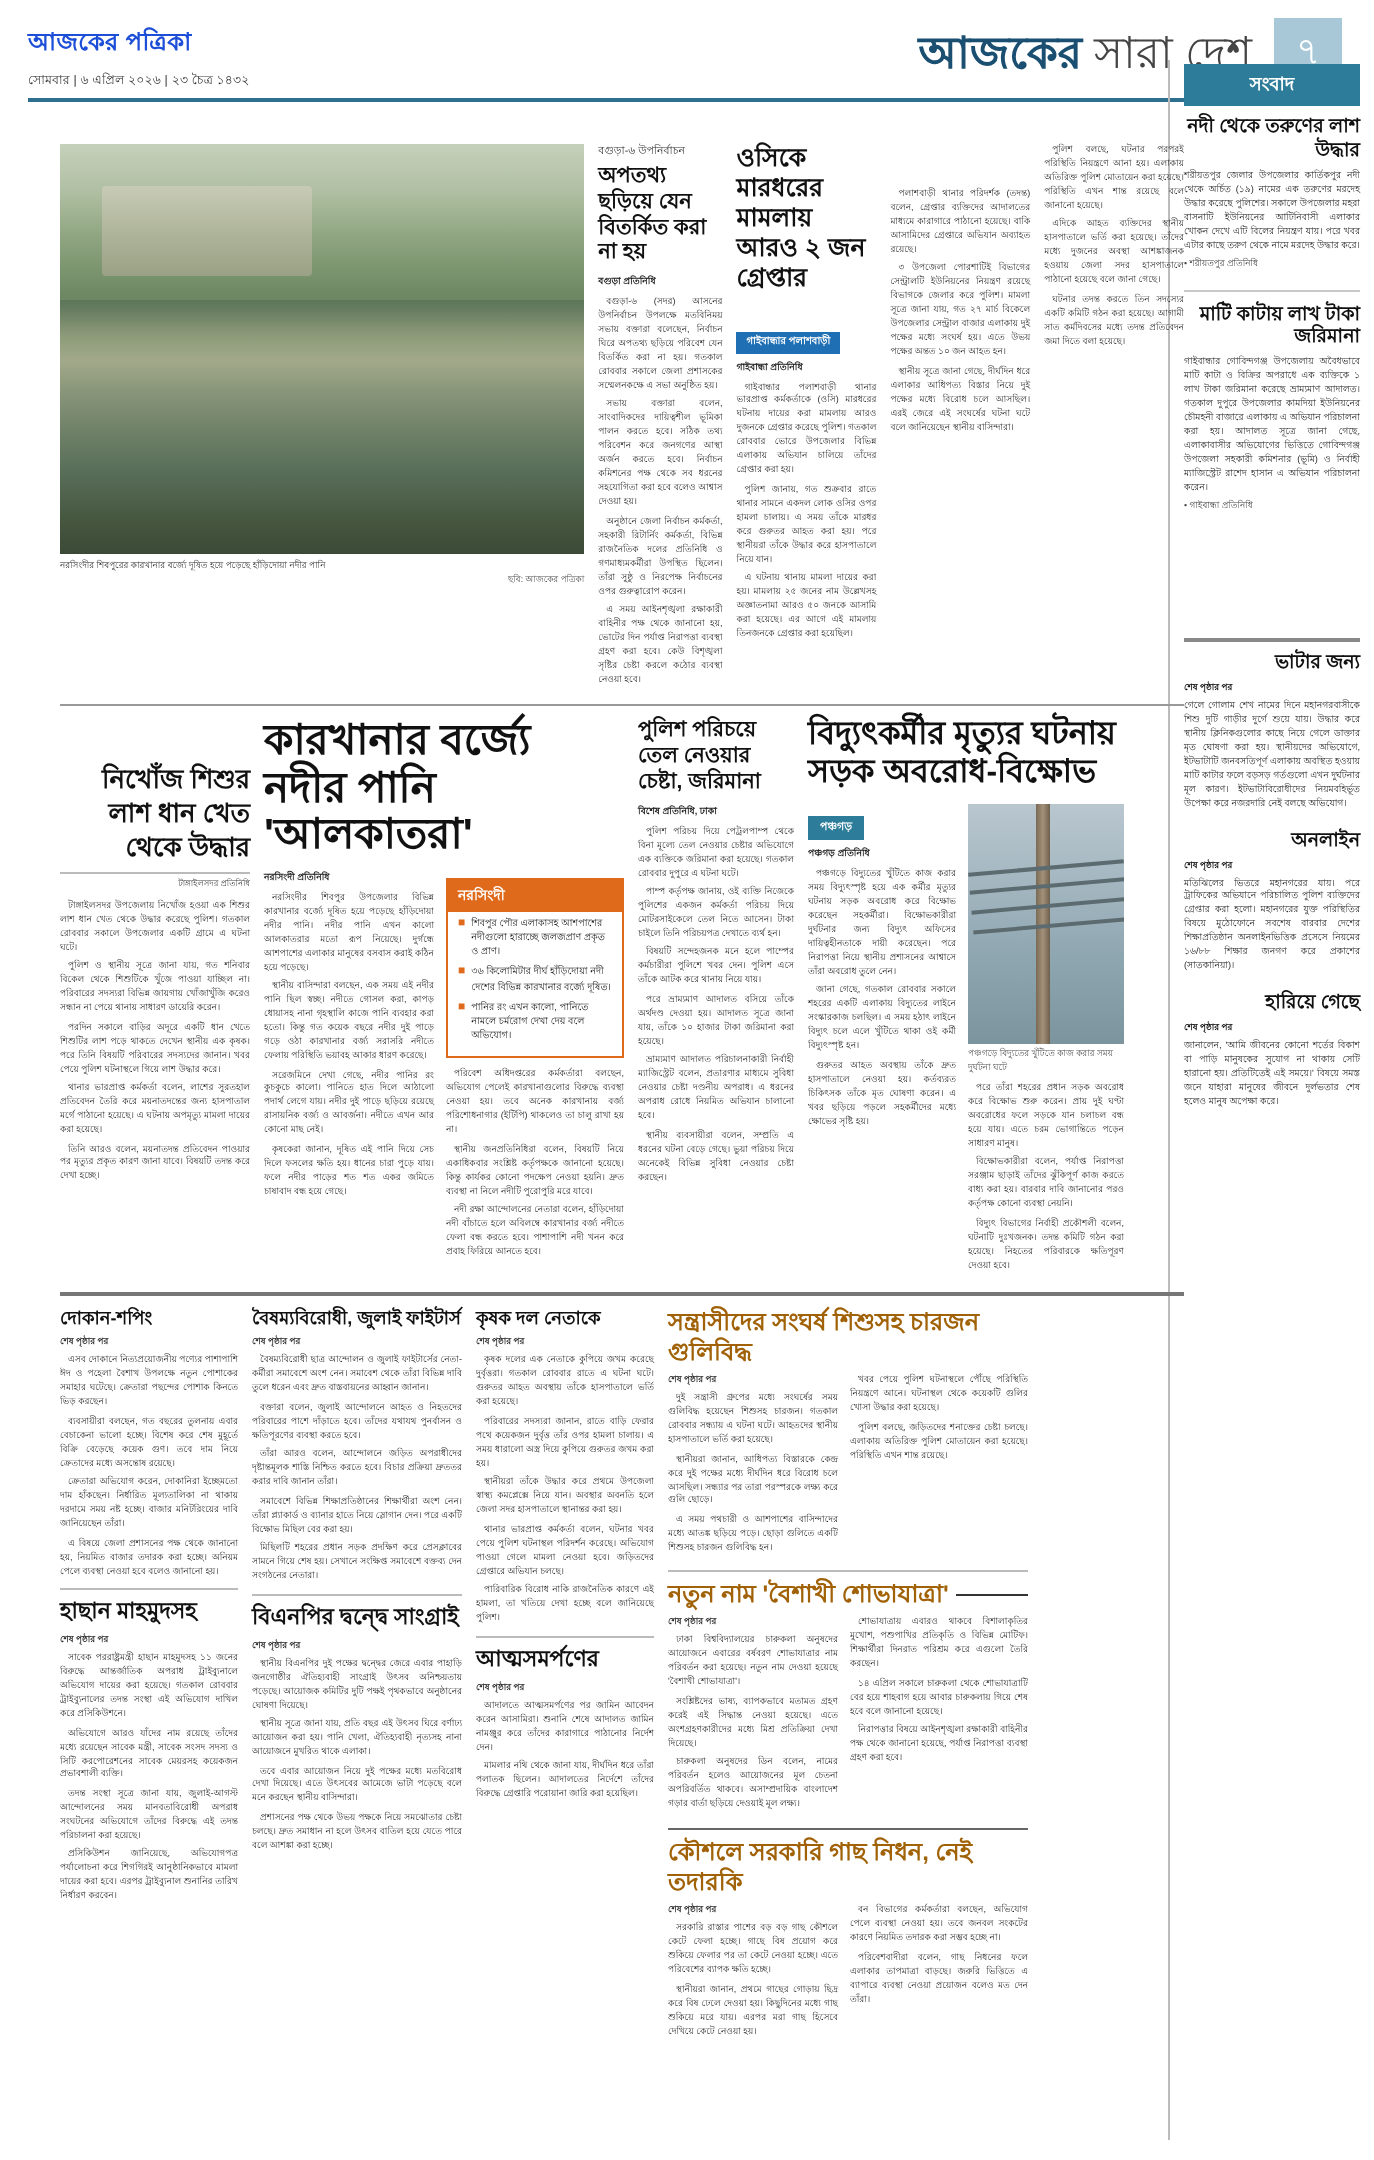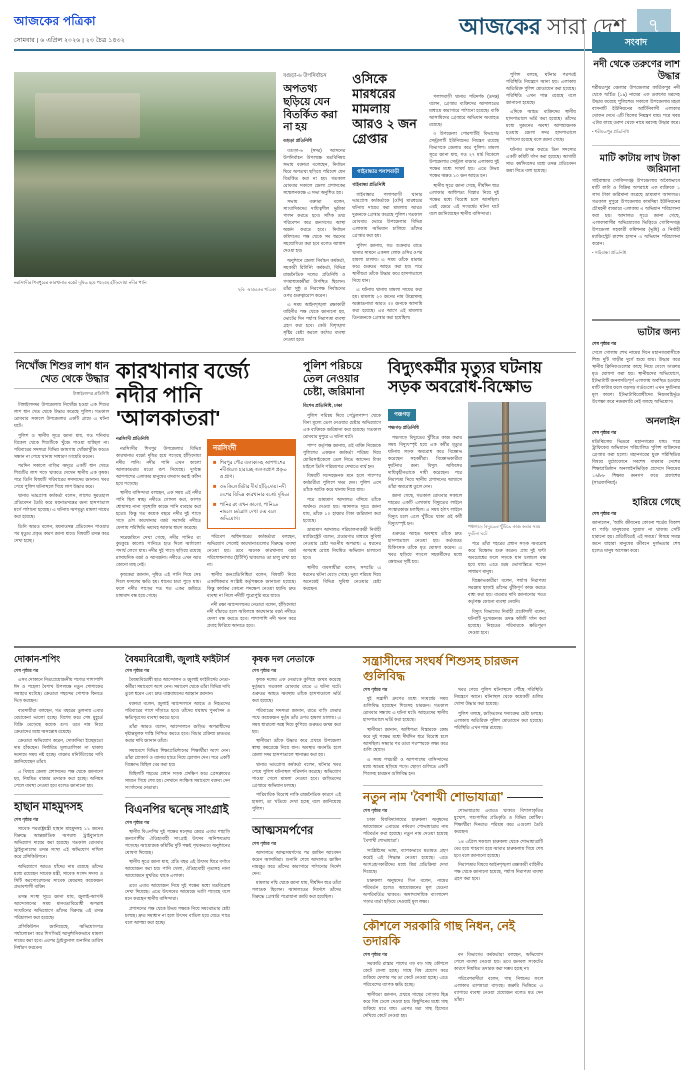--- a/index.html
+++ b/index.html
@@ -32,21 +32,21 @@
              font-weight:bold; padding:3px 0; margin-bottom:5px; }
   .sb-item { margin-bottom:9px; }
   .sb-title { font-size:9.5px; font-weight:bold; color:#111; line-height:1.25; margin-bottom:3px;text-align:right; }
   .sb-body { font-size:4.6px; color:#2a2a2a; line-height:1.52; text-align:justify; }
   .sb-credit { font-size:4.4px; color:#444; margin-top:2px; }
   .sb-sep { border-top:1px solid #c8c8c8; margin:6px 0; }
   .sb-divider-thick { border-top:2px solid #888; margin:7px 0 5px 0; }
   .sb-kicker { font-size:4.4px; font-weight:bold; color:#111; margin-bottom:2px; }
 
   
-  .main { position:absolute; top:72px; left:0; width:584px; padding: 0 8px 0 14px; }
+  .main { position:absolute; top:72px; left:16px; width:584px; padding: 0 8px 0 14px; }
 
   
   .band-top { display:flex; gap:7px; }
   .col-photo { width:270px; }
   .photo-main {
     width:100%; height:205px; position:relative; overflow:hidden;
     background:
       linear-gradient(180deg, #8fa37e 0%, #7e9a72 16%, #6f8e66 24%, #5b7f58 31%,
                       #4e6f50 36%, #6b7f63 41%, #8e9c7a 47%, #a2a98a 53%,
                       #8a967a 60%, #6f8168 70%, #586e58 80%, #46563f 92%, #3a4a36 100%);
@@ -78,21 +78,21 @@
 
   .tag-blue { display:inline-block; background:#1f6fb4; color:#fff; font-size:5px;
               font-weight:bold; padding:1.5px 5px; margin-bottom:3px; }
   .tag-teal { display:inline-block; background:#2d7d9a; color:#fff; font-size:5.5px;
               font-weight:bold; padding:2px 6px; margin-bottom:3px; }
 
   
   .hr-main { border-top:1px solid #999; margin:6px 0 6px 0; }
   .band-two { display:flex; gap:7px; margin-top:2px; }
   .lead-left { width:95px; }
-  .hl-lead-small { font-size:10px; font-weight:bold; color:#111; line-height:1.3; text-align:right; }
+  .hl-lead-small { font-size:13px; font-weight:bold; color:#111; line-height:1.3; text-align:right;margin-top:23px; }
   .hl-lead-small-credit { font-size:4.2px; text-align:right; color:#444; margin-top:3px;
                           border-top:1px solid #bbb; padding-top:2px; }
   .hl-huge { font-size:21px; font-weight:bold; color:#111; line-height:1.12; }
   .hl-big { font-size:16px; font-weight:bold; color:#111; line-height:1.18; }
 
   .box-orange { border:1px solid #e06a1b; margin:4px 0 5px 0; }
   .box-orange-head { background:#e06a1b; color:#fff; font-size:7px; font-weight:bold; padding:2px 5px; }
   .box-orange-body { padding:3px 5px; }
   .box-li { font-size:4.8px; color:#1a1a1a; line-height:1.5; display:flex; gap:3px; margin-bottom:3px; }
   .box-bullet { color:#e06a1b; font-size:6px; line-height:1; flex:0 0 auto; }
@@ -106,21 +106,21 @@
     background: linear-gradient(90deg,#7a6a55,#a3917a,#6d5f4c);
   }
   .photo-pole::after {
     content:""; position:absolute; left:0; top:26%; width:100%; height:2px;
     background:#5c6b70; box-shadow: 0 9px 0 #5c6b70, 0 19px 0 #5c6b70, 0 29px 0 #5c6b70;
     transform: rotate(-5deg);
   }
 
   
   .hr-thick { border-top:2px solid #777; margin:7px 0 6px 0; }
-  .band-three { display:flex; gap:22px; }
+  .band-three { display:flex; gap:7px; }
   .bcol { width:89px; }
   .bcol-w { width:105px; }
   .hl-b { font-size:9px; font-weight:bold; color:#111; line-height:1.25; margin-bottom:3px; }
   .hl-b2 { font-size:11px; font-weight:bold; color:#111; line-height:1.25; margin:5px 0 3px 0; }
   .hl-wide { font-size:12px; font-weight:bold; color:#a16207; line-height:1.25; margin-bottom:3px; }
   .contd { font-size:4.4px; font-weight:bold; color:#333; margin-bottom:2px; }
   .rule-line { border-top:1px solid #bbb; margin:5px 0 4px 0; }
   .rule-dark { border-top:1px solid #666; margin:6px 0 4px 0; }
   .inline-rule { display:flex; align-items:center; gap:4px; }
   .inline-rule .ln { flex:1; height:1px; background:#333; }

